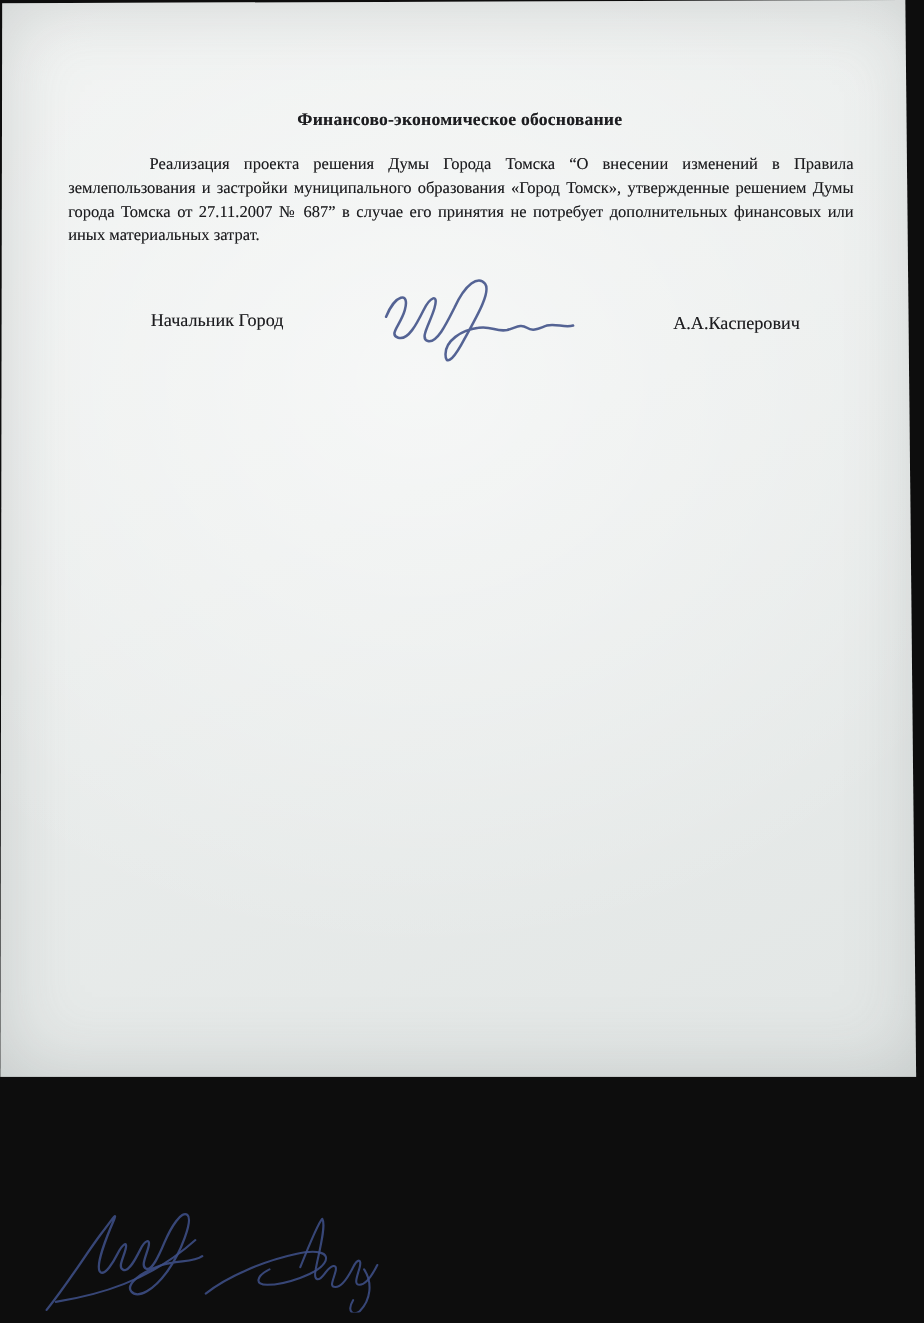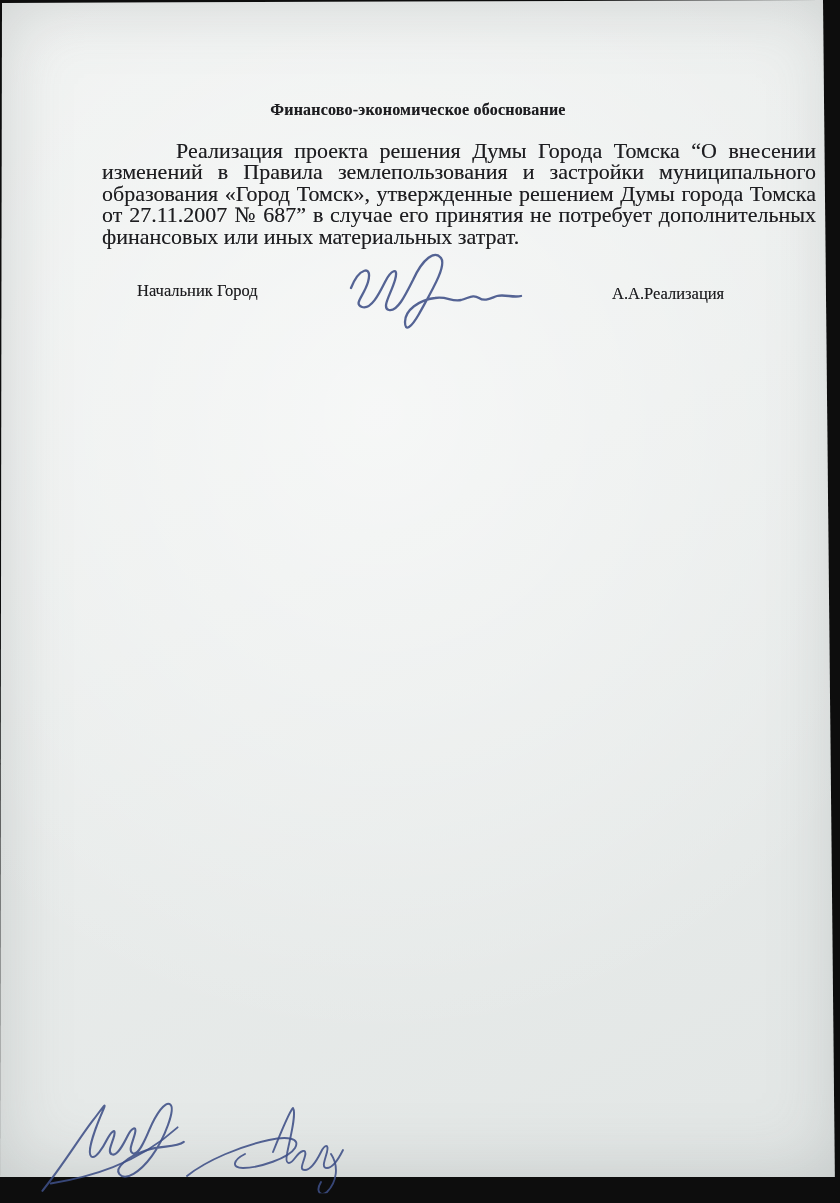--- a/index.html
+++ b/index.html
@@ -9,44 +9,43 @@
     --edge:#0d0d0d;
   }
   *{margin:0;padding:0;box-sizing:border-box;}
   body{
     width:840px;height:1203px;
     background:var(--edge);
     font-family:"Liberation Serif","DejaVu Serif",serif;
     overflow:hidden;
   }
   .scan{
-    position:relative;width:840px;height:1177px;
+    position:relative;width:840px;height:979px;
     background:var(--edge);
   }
   .paper{
     position:absolute;inset:0;
     background:
       radial-gradient(120% 90% at 45% 35%, rgba(255,255,255,0.55), rgba(255,255,255,0) 60%),
       linear-gradient(155deg,#f0f2f1 0%, var(--paper) 45%, #e2e6e5 100%);
     clip-path:polygon(2px 3px, 823px 0px, 835px 1192px, 0px 1194px);
     box-shadow:inset 0 0 70px rgba(110,120,118,0.28);
   }
   .title{
     position:absolute;left:60px;top:101px;width:716px;
     text-align:center;font-weight:700;font-size:16px;letter-spacing:0.2px;
     color:var(--ink);
     text-shadow:0 0 0.5px rgba(30,30,32,0.55);
   }
   .body-par{
     position:absolute;left:62px;top:140px;width:714px;
-    font-size:22px;line-height:21.4px;
+    font-size:15px;line-height:21.4px;
     text-align:justify;text-indent:74px;
     color:var(--ink);
     text-shadow:0 0 0.5px rgba(30,30,32,0.5);
-    margin-left:40px;
   }
   .sig-row{position:absolute;left:0;top:0;width:840px;height:0;}
   .sig-pos{
     position:absolute;left:137px;top:281px;
     font-size:16.5px;color:var(--ink);white-space:nowrap;
     text-shadow:0 0 0.5px rgba(30,30,32,0.5);
   }
   .sig-name{
     position:absolute;left:612px;top:284px;
     font-size:16.5px;color:var(--ink);white-space:nowrap;
@@ -72,21 +71,21 @@
 
     <div class="body-par">Реализация проекта решения Думы Города Томска “О внесении изменений в Правила землепользования и застройки муниципального образования «Город Томск», утвержденные решением Думы города Томска от 27.11.2007 № 687” в случае его принятия не потребует дополнительных финансовых или иных материальных затрат.</div>
 
     <div class="sig-row">
       <span class="sig-pos">Начальник Город</span>
 
       <svg class="ink sig-mid" viewBox="0 0 210 85" aria-hidden="true">
         <path stroke-width="2.3" d="M16,36 C24,16 38,12 33,30 C29,44 18,52 27,55 C36,58 44,42 50,30 C56,18 64,14 60,28 C56,42 46,56 54,58 C62,60 70,44 78,28 C88,6 100,-2 106,6 C112,14 96,40 84,62 C76,76 70,80 70,70 C70,58 84,48 100,46 C112,44 116,50 126,48 C134,46 138,42 144,46 C150,50 156,46 162,44 C170,42 178,46 186,44"></path>
       </svg>
 
-      <span class="sig-name">А.А.Реализация</span>
+      <span class="sig-name">А.А.Касперович</span>
     </div>
 
     <svg class="ink sig-bl" viewBox="0 0 150 100" aria-hidden="true">
       <path stroke-width="2" d="M10,95 C30,70 45,45 58,28 C66,18 72,8 69,16 C62,32 52,58 57,62 C61,65 68,54 72,46 C76,38 81,34 79,42 C77,50 72,58 77,60 C82,62 88,50 92,42 C96,34 101,32 99,40 C97,48 92,57 97,59 C102,61 108,48 113,36 C119,22 128,8 133,12 C138,16 128,44 115,62 C104,77 90,86 84,79 C79,73 92,62 110,56 C124,51 138,54 146,48"></path>
       <path stroke-width="1.8" d="M18,88 C55,82 100,70 140,34"></path>
     </svg>
 
     <svg class="ink sig-br" viewBox="0 0 170 95" aria-hidden="true">
       <path stroke-width="1.9" d="M6,72 C26,56 60,42 88,36 C106,32 120,34 114,44 C108,54 78,64 62,64 C50,64 52,56 64,50"></path>
       <path stroke-width="1.9" d="M92,48 C100,28 108,8 112,4 C116,10 108,38 106,50 C104,60 108,62 114,54 C120,46 126,44 124,52 C122,60 118,66 124,66 C130,66 136,56 140,48 C144,40 148,40 146,48 C144,56 140,64 146,64 C152,64 158,54 162,46"></path>

